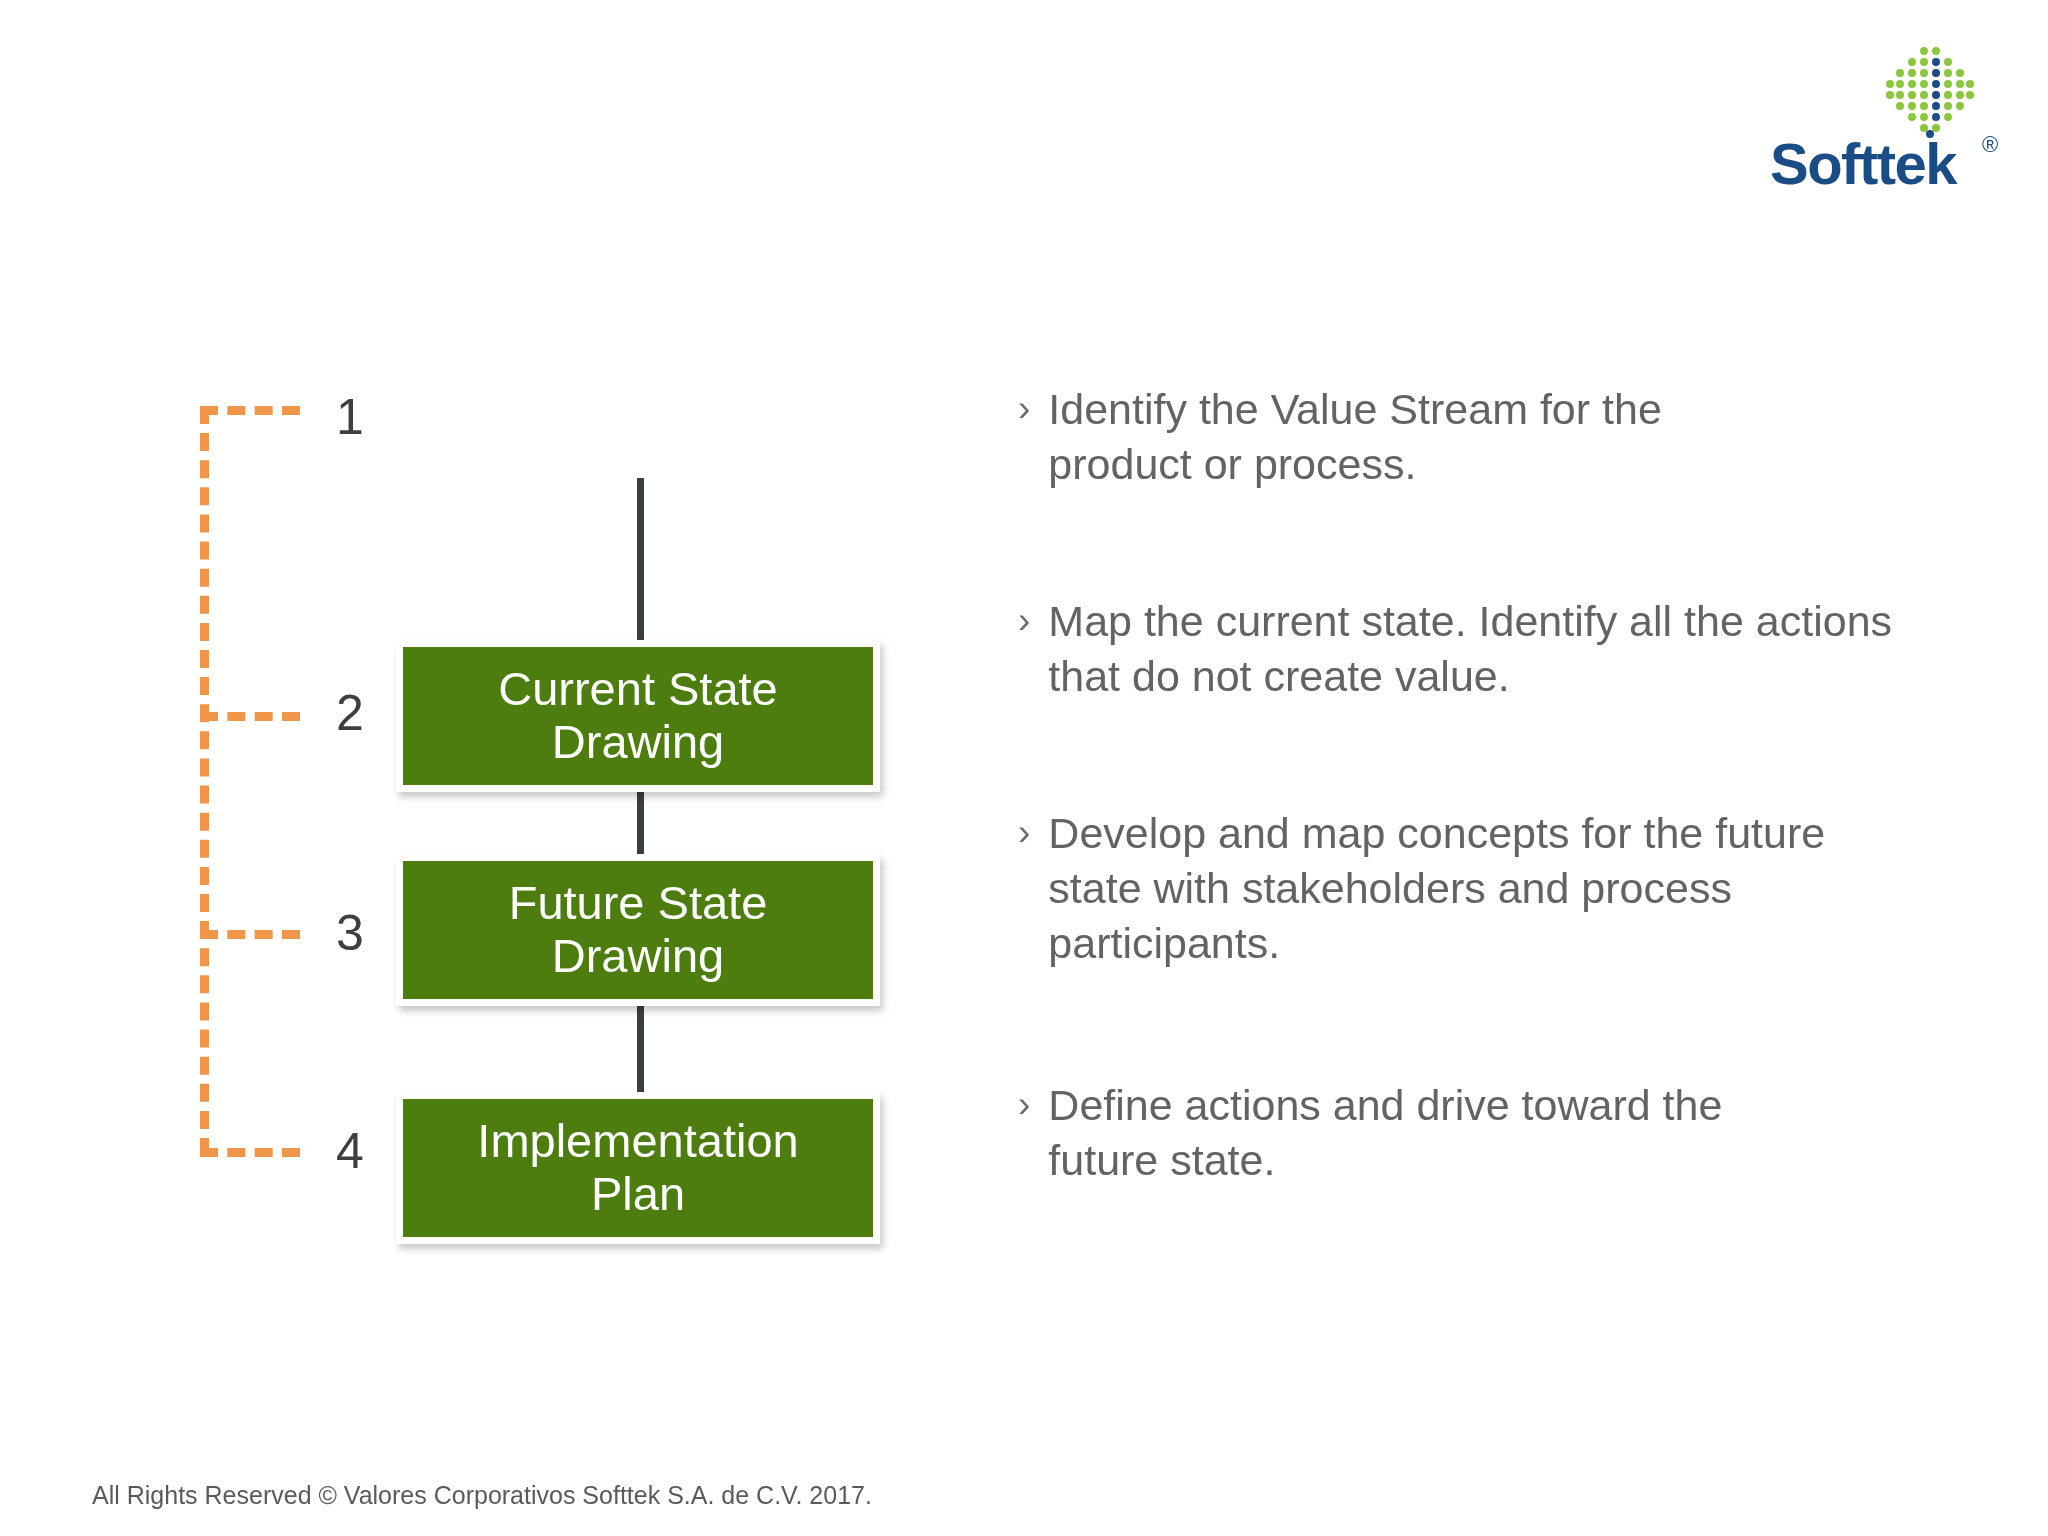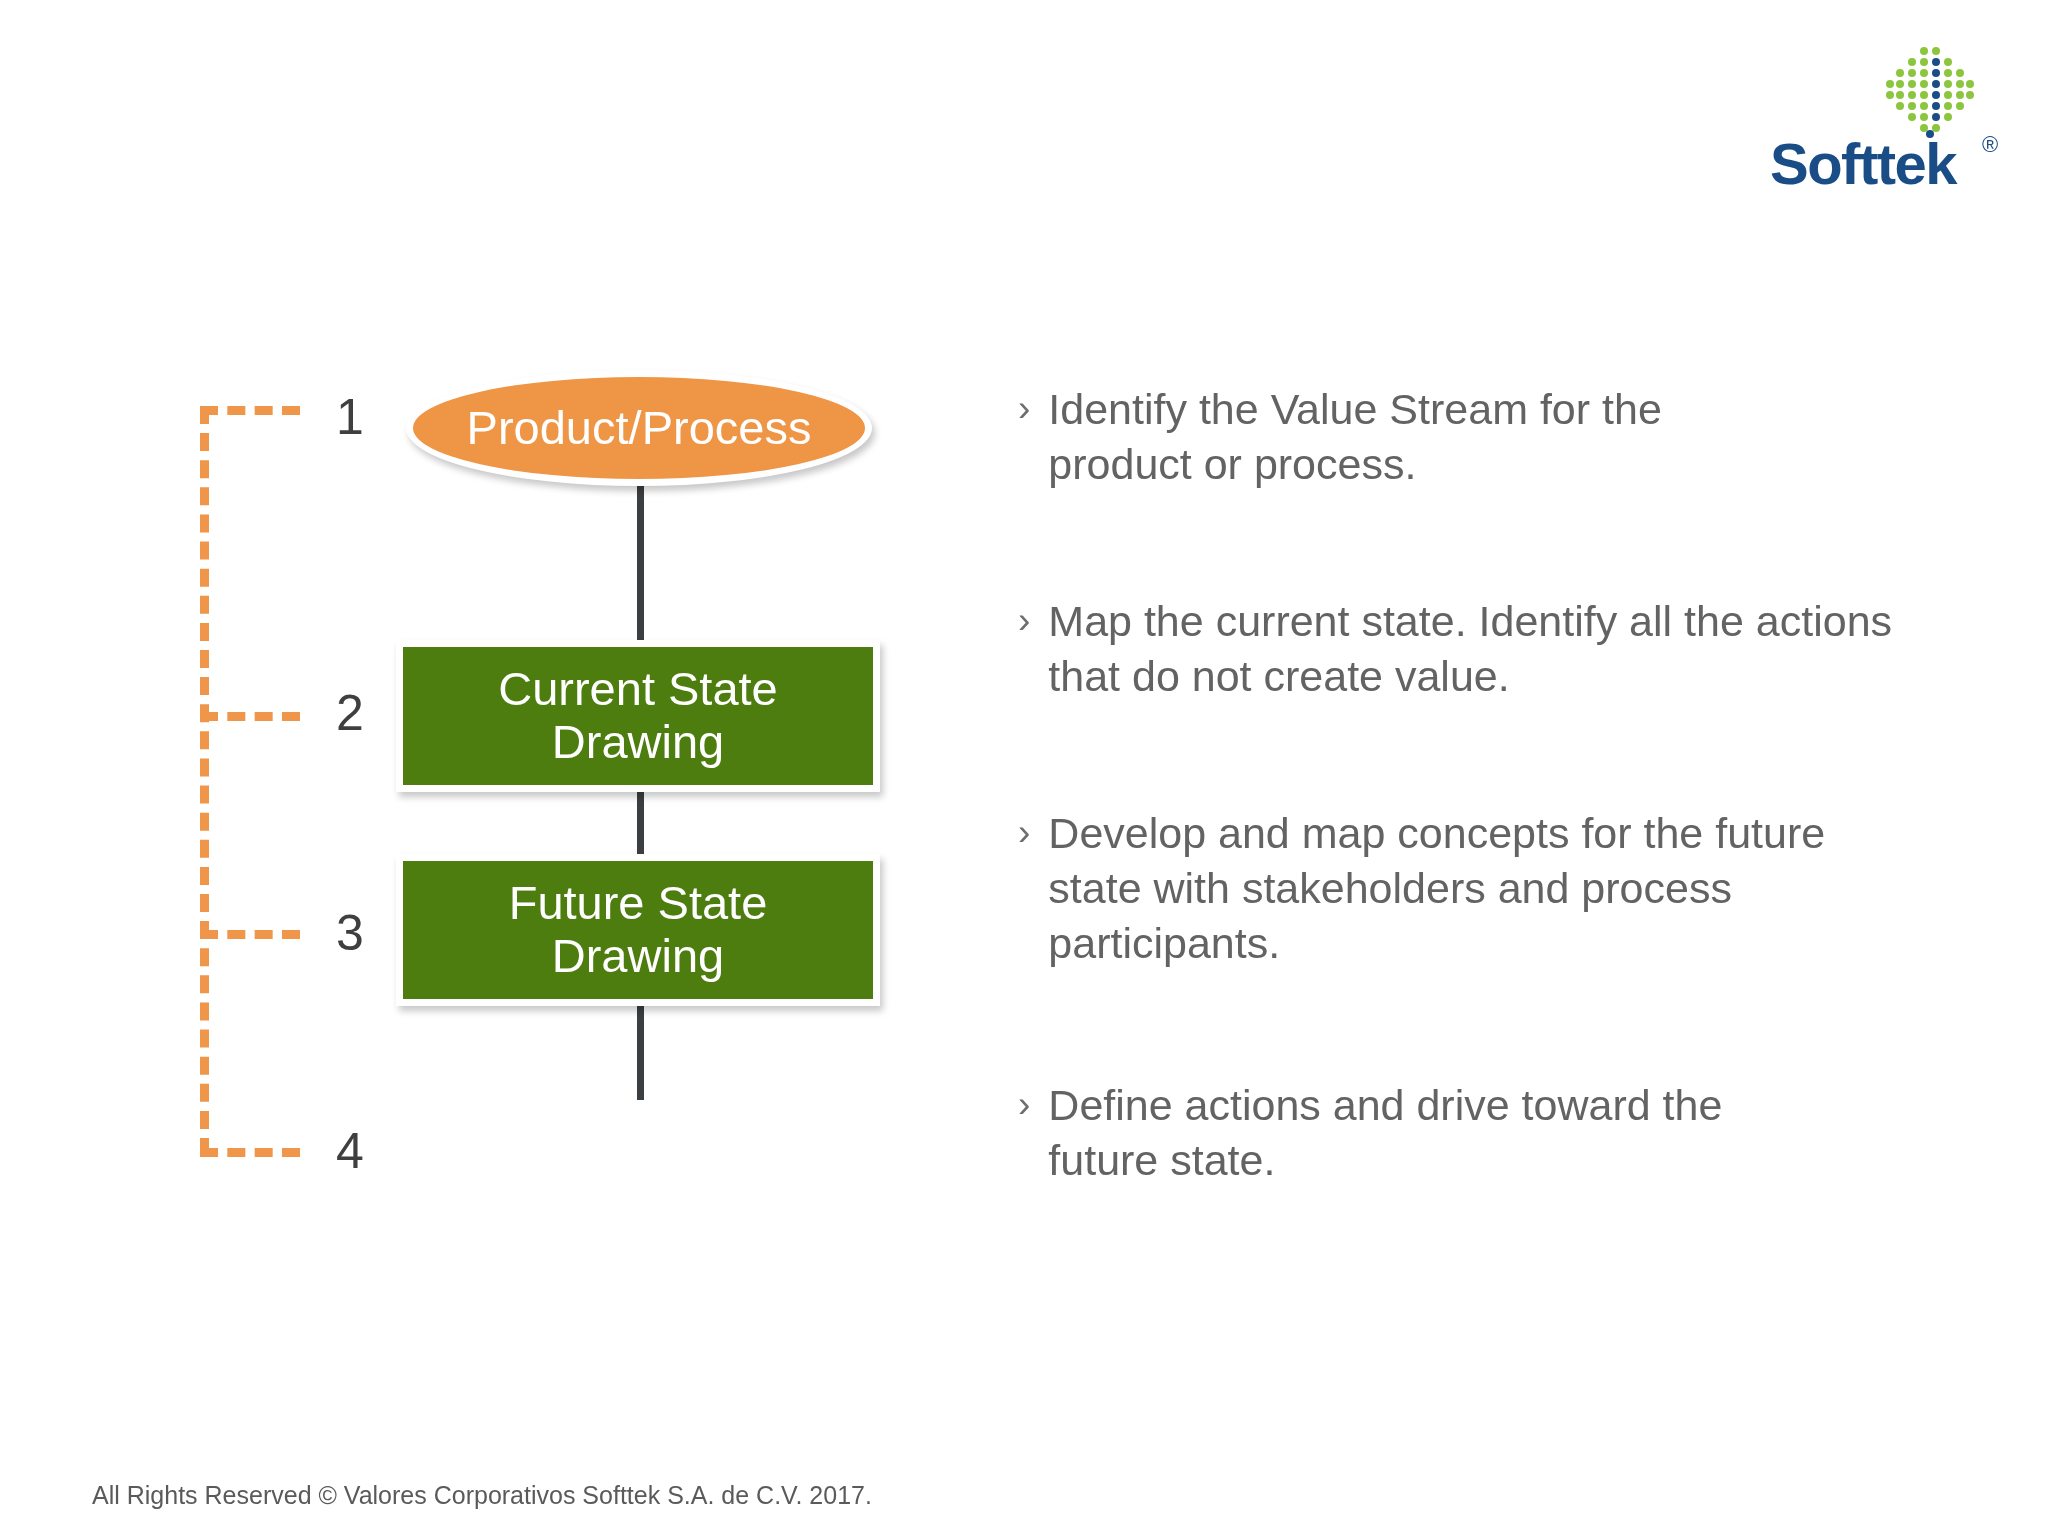--- a/index.html
+++ b/index.html
@@ -257,34 +257,35 @@
   <div class="step-number" style="left:320px; top:688px;">2</div>
   <div class="step-number" style="left:320px; top:908px;">3</div>
   <div class="step-number" style="left:320px; top:1126px;">4</div>
 
   <div id="flow">
 
     <div class="connector" style="top:108px; height:170px;"></div>
     <div class="connector" style="top:420px; height:70px;"></div>
     <div class="connector" style="top:630px; height:100px;"></div>
 
-    <div class="ellipse-node">
-      <span class="node-label">Product/Process</span>
-    </div>
 
     <div class="box-node" style="top:270px;">
       <span class="node-label">Current State
 Drawing</span>
     </div>
 
     <div class="box-node" style="top:484px;">
       <span class="node-label">Future State
 Drawing</span>
     </div>
 
+    <div class="box-node" style="top:722px;">
+      <span class="node-label">Implementation
+Plan</span>
+    </div>
   </div>
 
   <div id="bullets">
 
     <div class="bullet-row" style="top:0px; width:700px;">
       <span class="bullet-marker">›</span>
       <span class="bullet-text">Identify the Value Stream for the product or process.</span>
     </div>
 
     <div class="bullet-row" style="top:212px; width:880px;">

